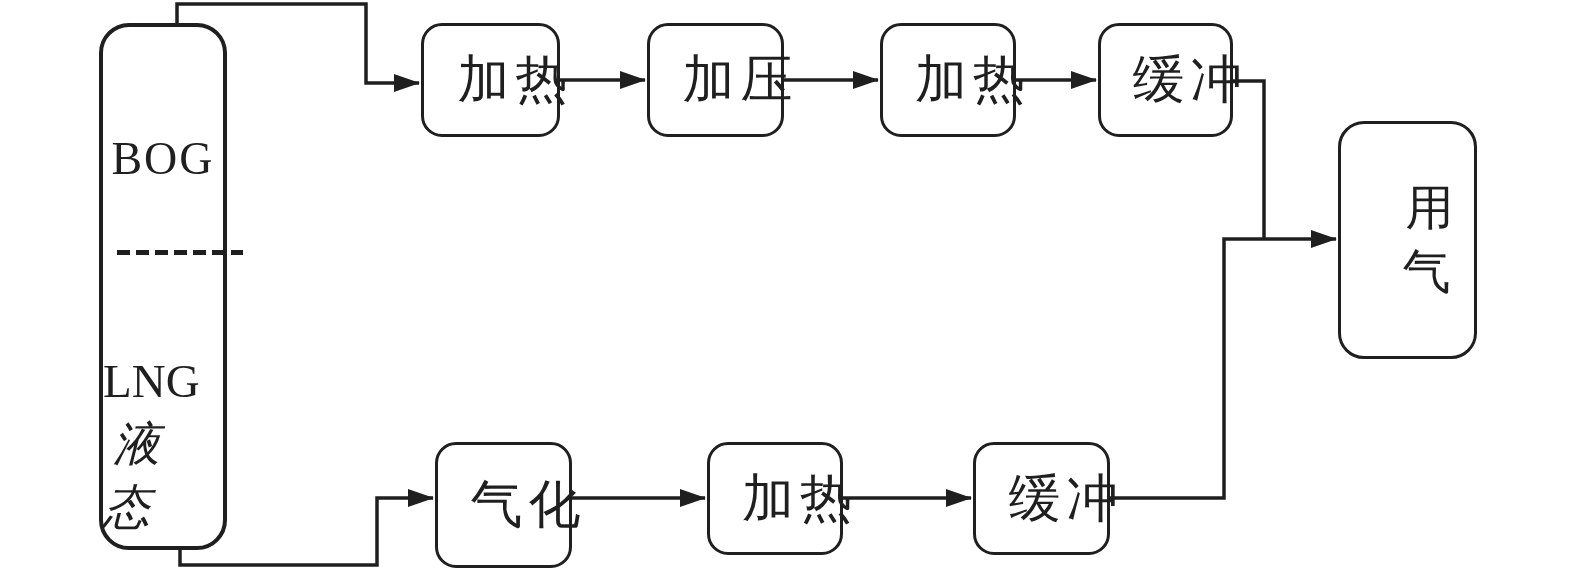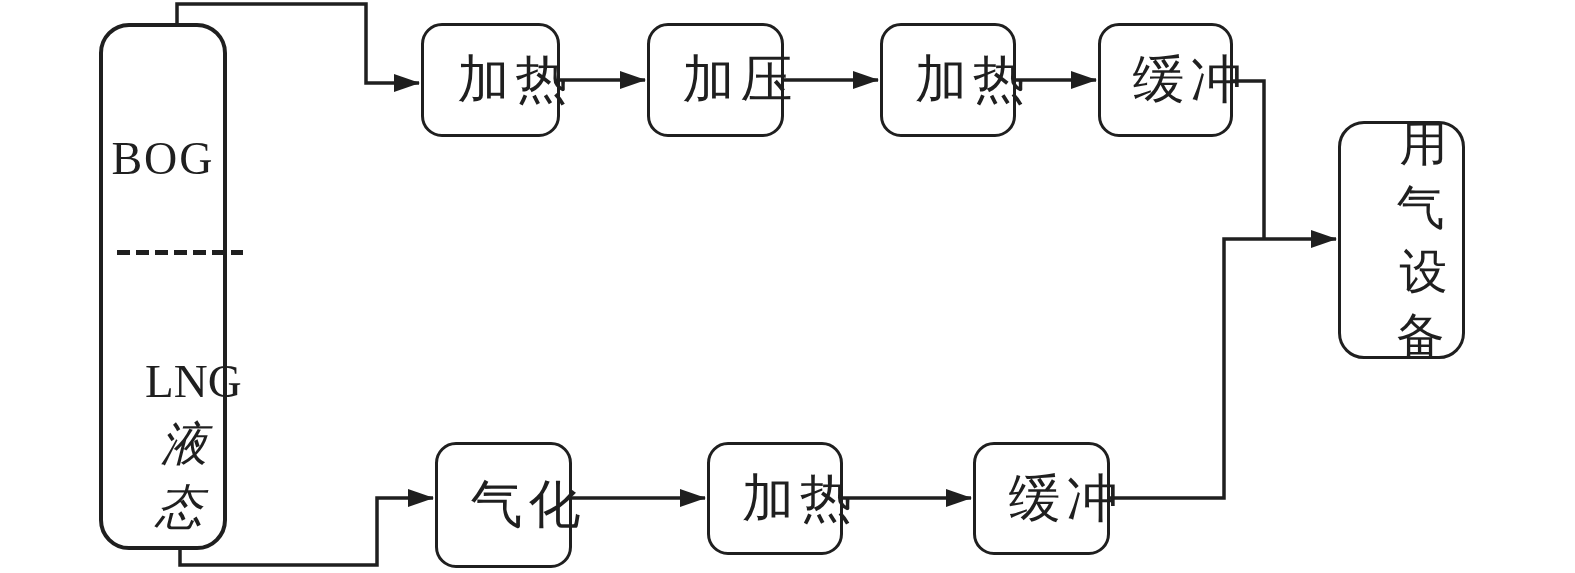--- a/index.html
+++ b/index.html
@@ -59,40 +59,38 @@
     position: absolute;
     top: 223px; left: 14px;
     width: 126px; height: 5px;
     background: repeating-linear-gradient(90deg,
       var(--color-line, #1f1f1f) 0px, var(--color-line, #1f1f1f) 13px,
       transparent 13px, transparent 19px);
   }
   .tank-bottom-block {
     position: absolute;
     top: 323px; left: 0; right: 0;
-    text-align: center;
     font-size: 47px;
     line-height: 63px;
-    margin-left: 42px;
   }
   .tank-bottom-block .cjk {
     letter-spacing: 10px;
     text-indent: 10px;
     font-style: italic;
   }
   .process-box {
     border-radius: 21px;
     font-size: 52px;
     letter-spacing: 6px;
     text-indent: 6px;
     white-space: nowrap;
   }
   .sink {
     left: 1338px; top: 121px;
-    width: 127px; height: 238px;
+    width: 139px; height: 238px;
     border-radius: 26px;
     flex-direction: column;
     font-size: 48px;
     line-height: 64px;
     letter-spacing: 6px;
     text-indent: 6px;
     text-align: center;
   }
 </style>
 </head>
@@ -130,16 +128,15 @@
   <div class="node process-box" style="left:647px; top:23px; width:137px; height:114px;text-align:center;">加压</div>
   <div class="node process-box" style="left:880px; top:23px; width:136px; height:114px;">加热</div>
   <div class="node process-box" style="left:1098px; top:23px; width:135px; height:114px;">缓冲</div>
 
   <div class="node process-box" style="left:435px; top:442px; width:137px; height:126px;">气化</div>
   <div class="node process-box" style="left:707px; top:442px; width:136px; height:113px;">加热</div>
   <div class="node process-box" style="left:973px; top:442px; width:137px; height:113px;">缓冲</div>
 
   <div class="node sink">
     <div>用气</div>
-    <div>设备</div>
   </div>
 
 </div>
 
 </body></html>

